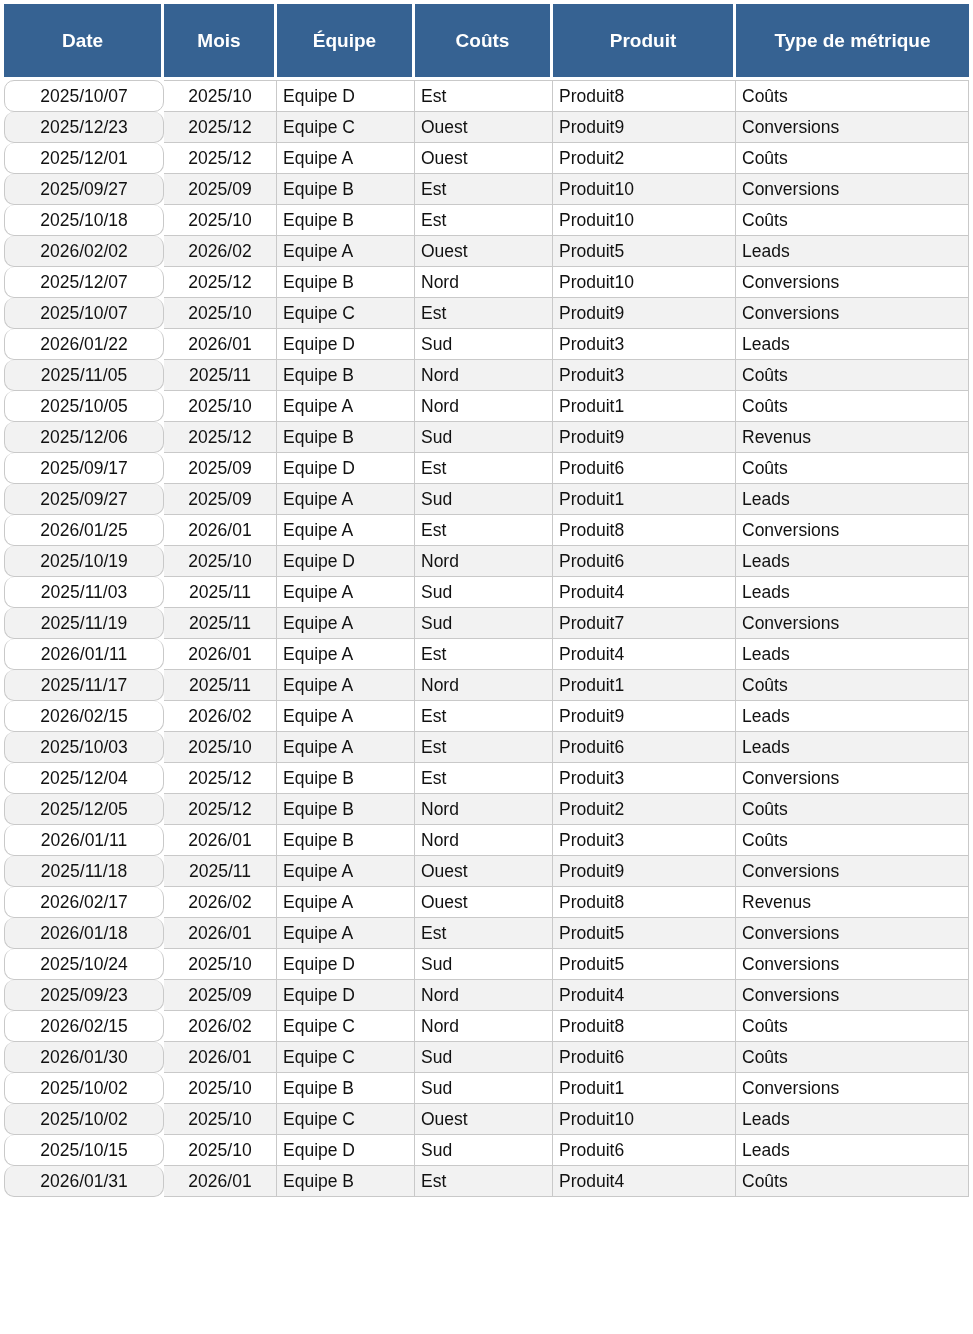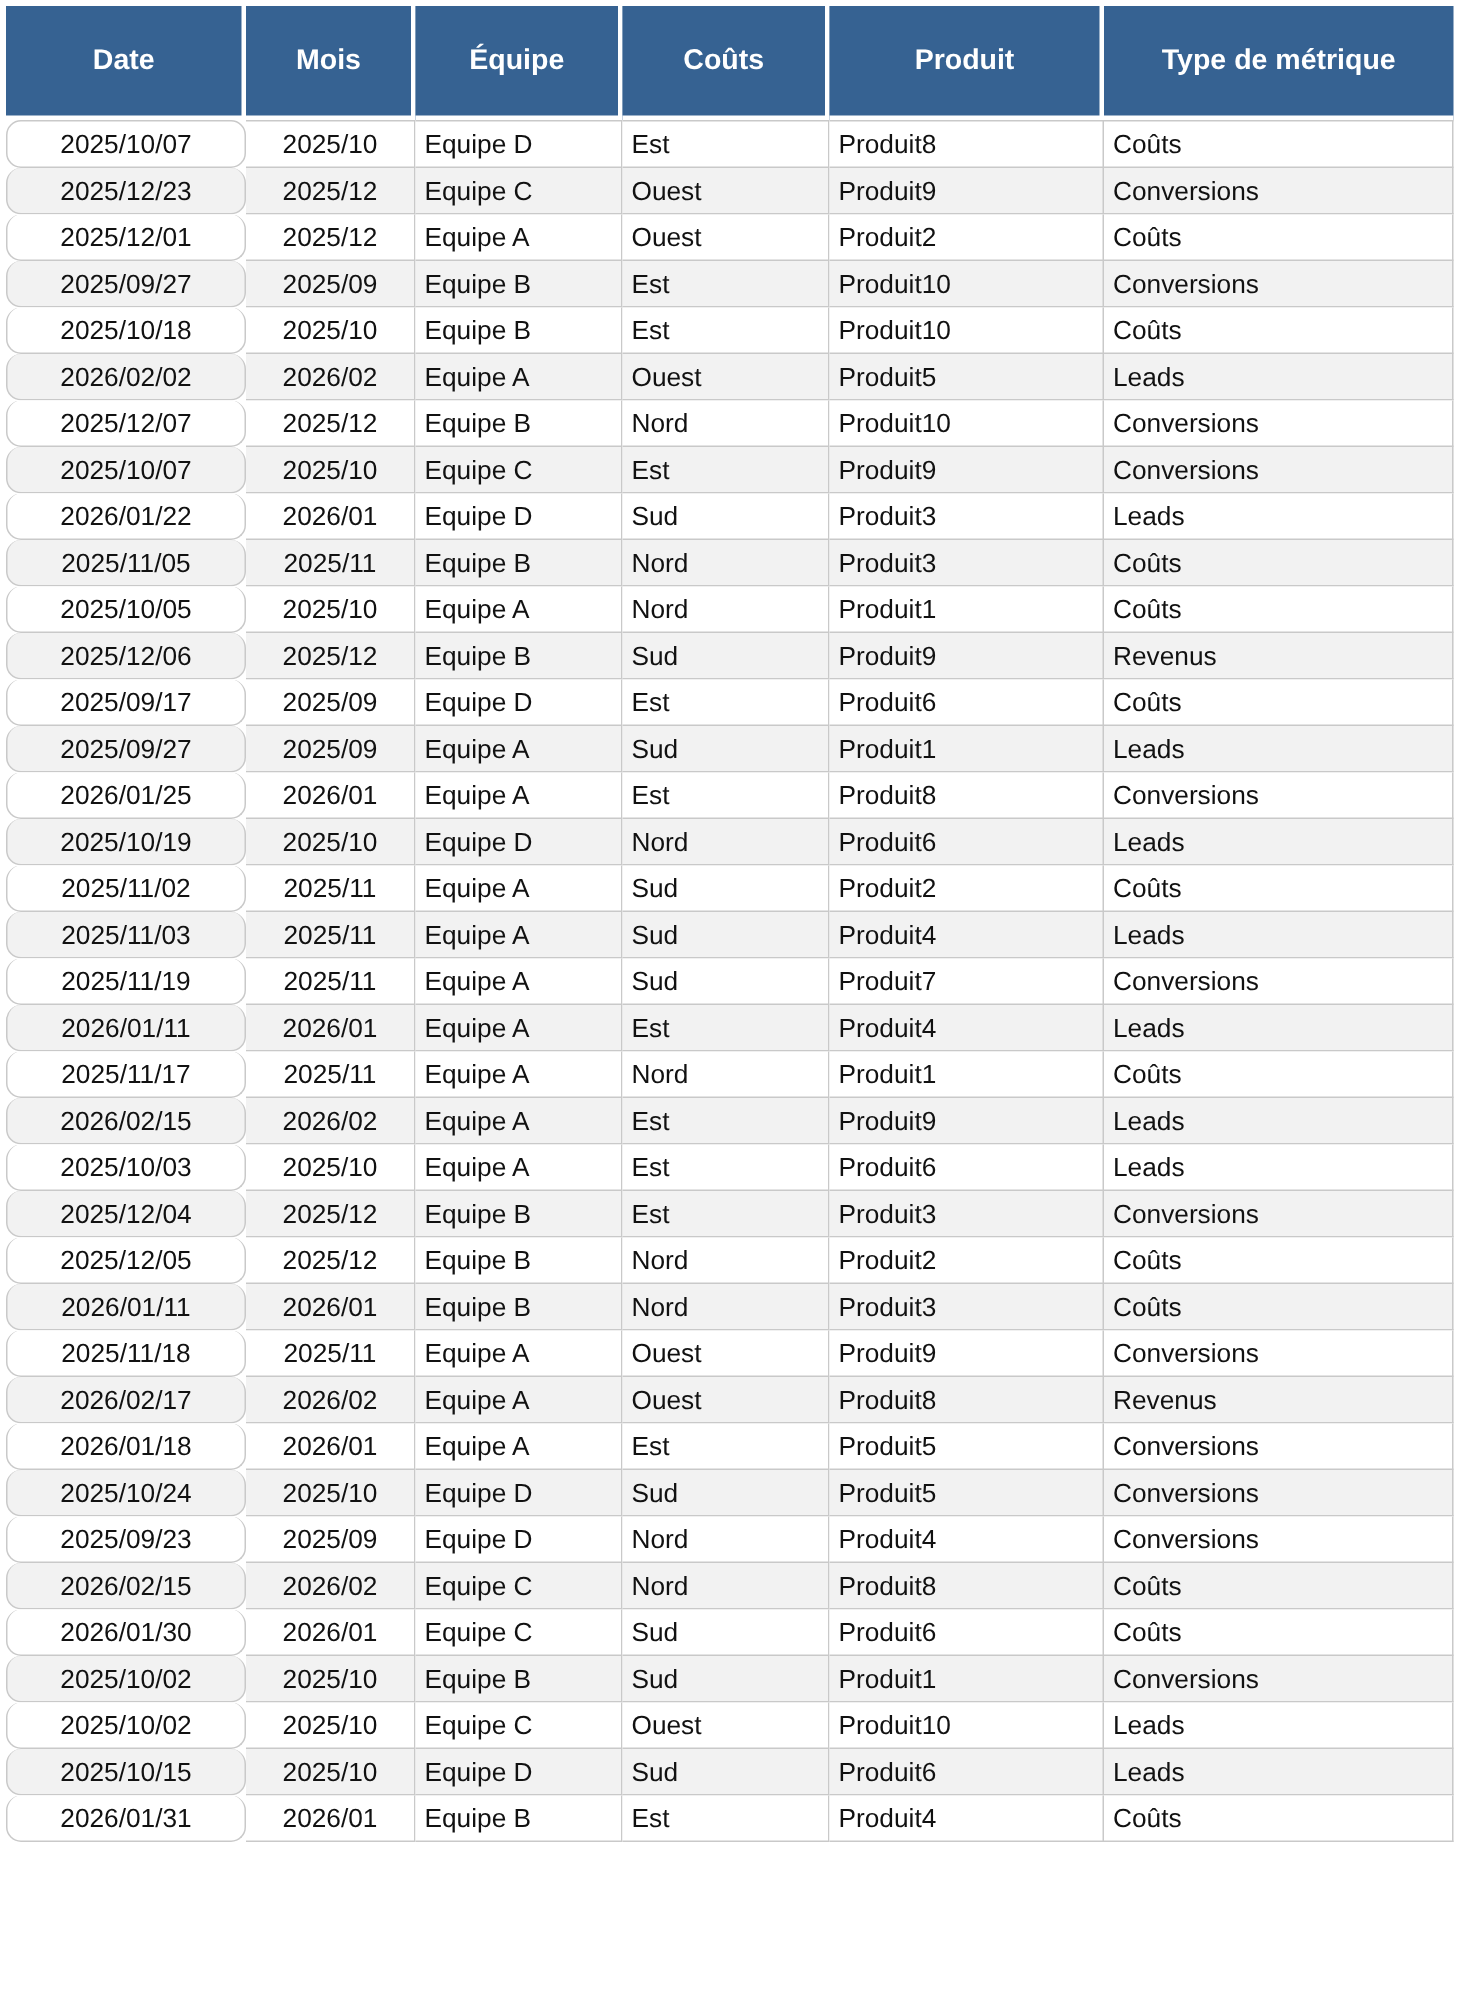--- a/index.html
+++ b/index.html
@@ -208,28 +208,20 @@
         </tr>
         <tr>
           <td class="center">2025/10/19</td>
           <td class="center">2025/10</td>
           <td>Equipe D</td>
           <td>Nord</td>
           <td>Produit6</td>
           <td>Leads</td>
         </tr>
         <tr>
-          <td class="center">2025/11/02</td>
-          <td class="center">2025/11</td>
-          <td>Equipe A</td>
-          <td>Sud</td>
-          <td>Produit2</td>
-          <td>Coûts</td>
-        </tr>
-        <tr>
           <td class="center">2025/11/03</td>
           <td class="center">2025/11</td>
           <td>Equipe A</td>
           <td>Sud</td>
           <td>Produit4</td>
           <td>Leads</td>
         </tr>
         <tr>
           <td class="center">2025/11/19</td>
           <td class="center">2025/11</td>

